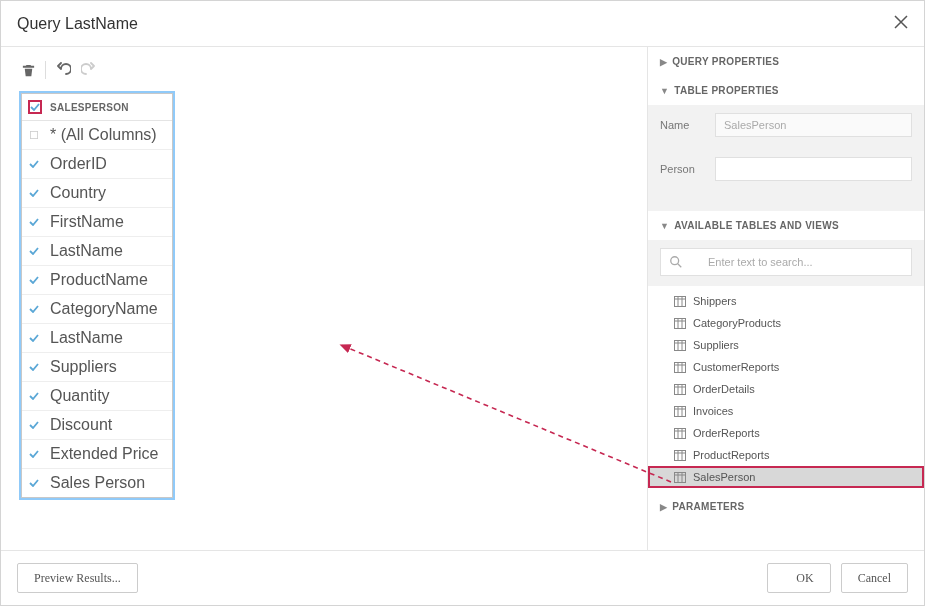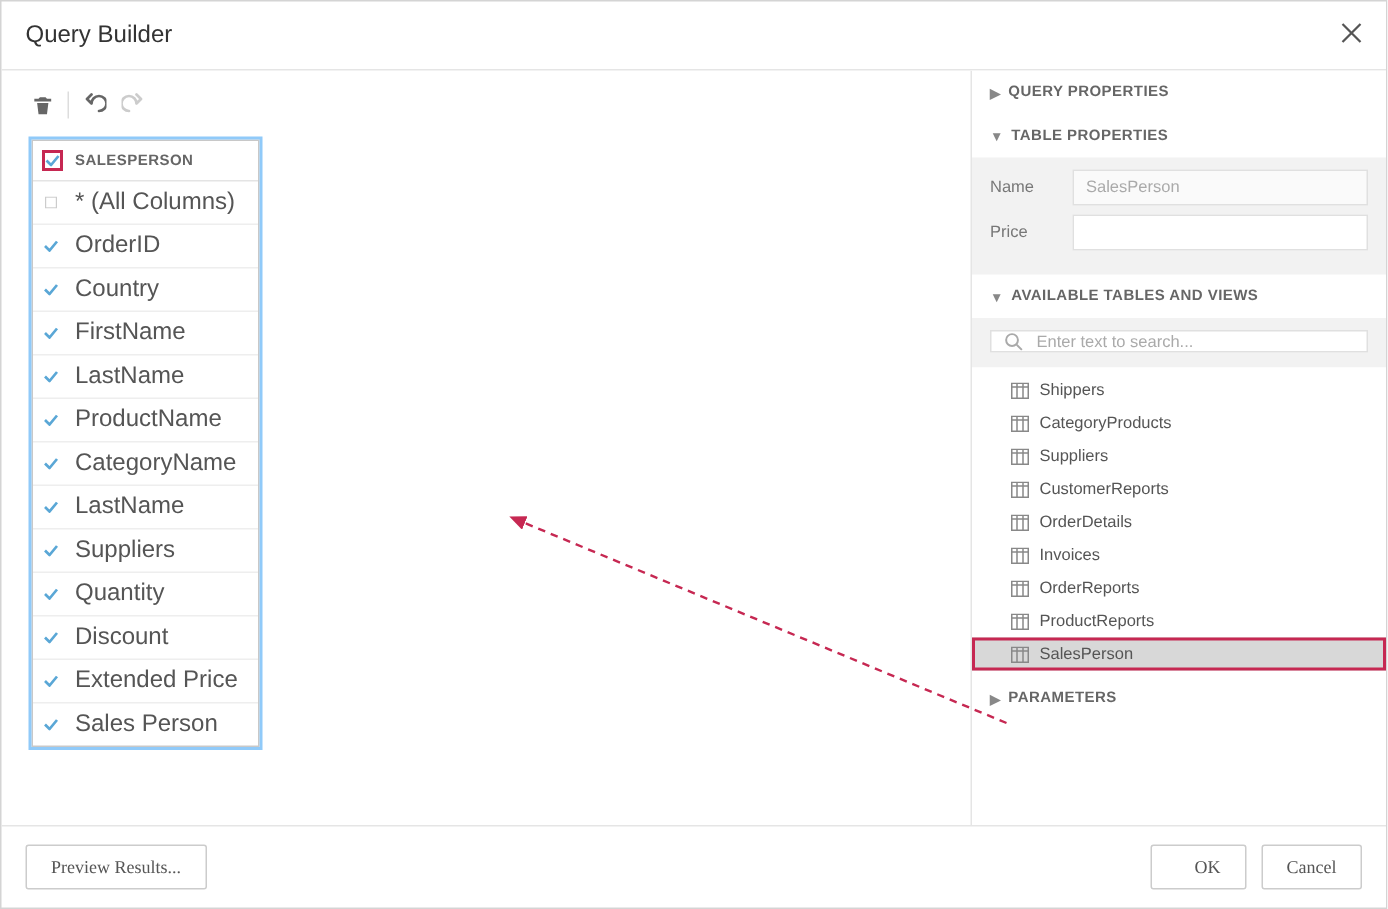--- a/index.html
+++ b/index.html
@@ -23,27 +23,27 @@
 .hdr-check svg { width: 10px; height: 8px; }
 .col-row { display: flex; align-items: center; padding: 5px 6px; border-bottom: 1px solid #eee; font-size: 16px; color: #555; }
 .col-row:last-child { border-bottom: none; }
 .col-check { width: 12px; height: 12px; margin-right: 10px; display: inline-flex; align-items: center; justify-content: center; }
 .col-check svg { width: 10px; height: 8px; }
 
 .right-panel { width: 277px; border-left: 1px solid #e5e5e5; background: #fff; display: flex; flex-direction: column; overflow: hidden; }
 .section-header { display: flex; align-items: center; gap: 5px; font-size: 10px; font-weight: 700; color: #666; padding: 9px 12px; letter-spacing: 0.3px; }
 .sec-caret { font-size: 9px; color: #888; }
 .section-body { background: #f2f2f2; padding: 8px 12px 10px 12px; font-size: 11px; color: #666; }
-.form-row { display: flex; align-items: center; margin-bottom: 6px; }
+.form-row { display: flex; align-items: center; margin-bottom: 20px; }
 .form-label { width: 55px; font-size: 11px; color: #777; }
 .form-input { flex: 1; height: 24px; border: 1px solid #e0e0e0; background: #fff; font-size: 11px; padding: 0 8px; color: #666; }
 .form-input.readonly { color: #aaa; background: #fafafa; }
 
 .search-wrap { background: #f2f2f2; padding: 8px 12px 10px 12px; }
-.search-box { display: flex; align-items: center; height: 15px; border: 1px solid #e0e0e0; background: #fff; padding: 0 8px; }
+.search-box { display: flex; align-items: center; height: 28px; border: 1px solid #e0e0e0; background: #fff; padding: 0 8px; gap: 17px; }
 .search-box input { flex: 1; border: none; outline: none; font-size: 11px; color: #666; background: transparent; }
 .search-box input::placeholder { color: #aaa; }
 .search-icon { width: 14px; height: 14px; margin-right: 8px; color: #aaa; }
 
 .tables-list { background: #fff; padding: 4px 0; }
 .table-item { display: flex; align-items: center; gap: 7px; padding: 5px 26px; font-size: 11px; color: #555; cursor: pointer; }
 .table-item.selected { background: #d8d8d8; }
 .table-item.selected.highlighted { outline: 2px solid #c62852; outline-offset: -2px; }
 .table-ic { width: 12px; height: 11px; color: #888; }
 
@@ -53,21 +53,21 @@
 .footer-right { display: flex; gap: 10px; }
 
 .arrow-overlay { position: absolute; pointer-events: none; }
 </style>
 </head>
 <body>
 
 <div class="dialog">
 
   <div class="titlebar">
-    <div class="title">Query Builder</div>
+    <div class="title">Query LastName</div>
     <button class="close-x">
       <svg width="14" height="14" viewBox="0 0 14 14">
           <path d="M1 1 L13 13 M13 1 L1 13" stroke="currentColor" stroke-width="1.5" fill="none"></path>
         </svg>
     </button>
   </div>
 
   <div class="content">
 
     <div class="canvas-area">
@@ -227,21 +227,21 @@
       <div class="section-header">
         <span class="sec-caret">▼</span>
         <span>TABLE PROPERTIES</span>
       </div>
       <div class="section-body">
         <div class="form-row">
           <div class="form-label">Name</div>
           <input class="form-input readonly" readonly="" value="SalesPerson" style="">
         </div>
         <div class="form-row">
-          <div class="form-label">Price</div>
+          <div class="form-label">Person</div>
           <input class="form-input" value="" style="">
         </div>
       </div>
 
       <div class="section-header">
         <span class="sec-caret">▼</span>
         <span>AVAILABLE TABLES AND VIEWS</span>
       </div>
       <div class="search-wrap">
         <div class="search-box">

